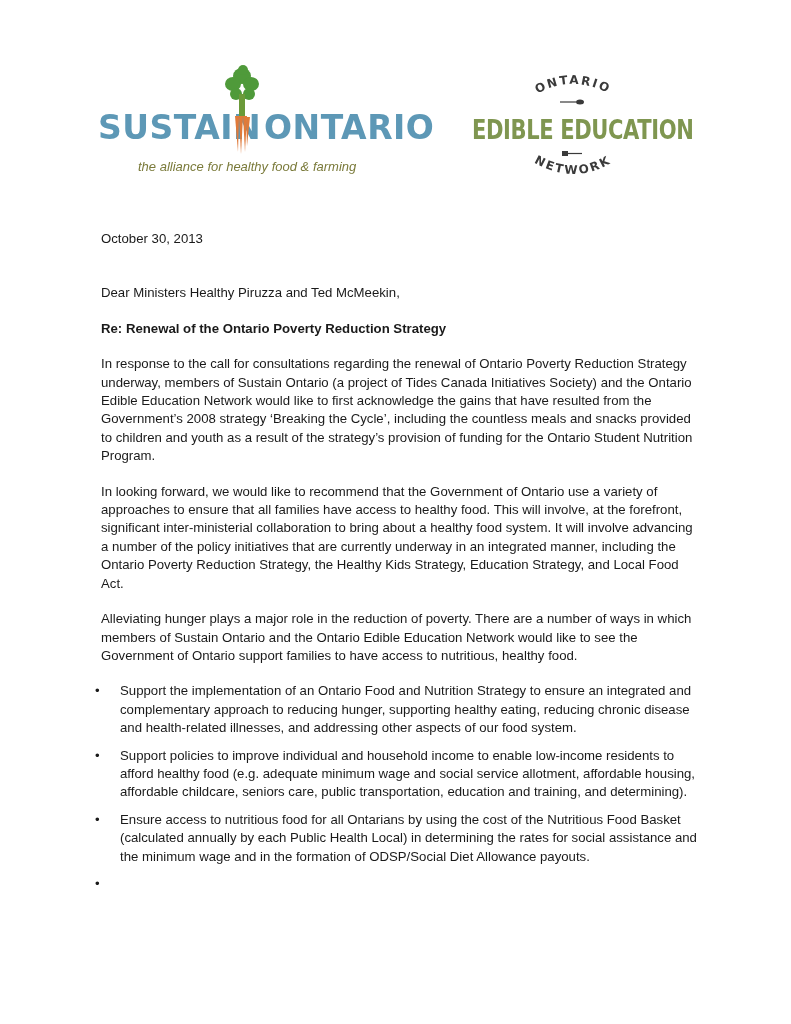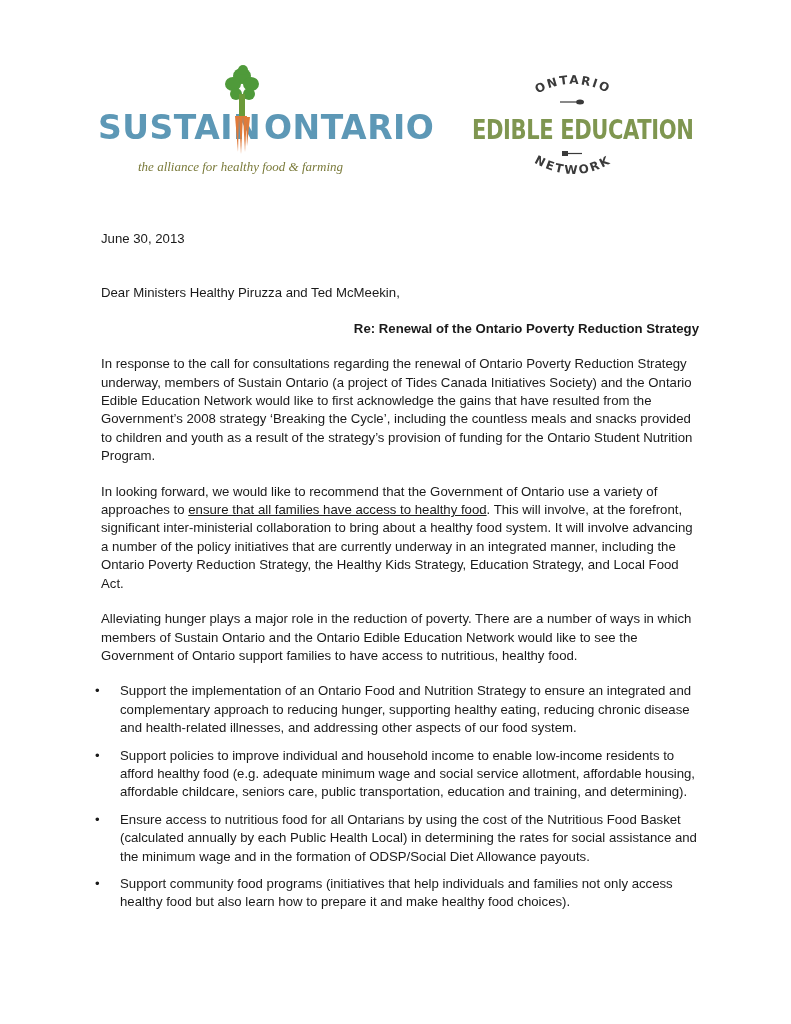--- a/index.html
+++ b/index.html
@@ -7,38 +7,38 @@
          font-family: "Liberation Sans", "DejaVu Sans", sans-serif; color: #1a1a1a; }
   .page { position: absolute; left: 0; top: 0; width: 791px; height: 1024px; }
 
   
   .logo-sustain { position: absolute; left: 98px; top: 64px; width: 310px; height: 118px; }
   .sustain-word { position: absolute; top: 44px; font-size: 33px; font-weight: bold; letter-spacing: 0.5px;
                   color: #5d98b6; font-family: "DejaVu Sans", sans-serif; }
   .sustain-left { left: 0; }
   .sustain-right { left: 166px; }
   .carrot { position: absolute; left: 124px; top: 0; width: 40px; height: 90px; }
-  .sustain-tag { position: absolute; left: 40px; top: 95px; font-family: Liberation Serif, serif; font-style: italic;
+  .sustain-tag { position: absolute; left: 40px; top: 95px; font-family: Liberation Sans, sans-serif; font-style: italic;
                  font-size: 13px; color: #7a7a3a; white-space: nowrap; }
 
   .logo-edible { position: absolute; left: 468px; top: 64px; width: 210px; height: 120px; }
   .edible-top { position: absolute; left: 0; width: 210px; top: 4px; height: 40px; }
   .edible-main { position: absolute; left: 4px; top: 50px; font-family: "DejaVu Sans", sans-serif; font-weight: bold;
                  font-size: 27px; color: #7f9650; letter-spacing: -0.5px; transform: scaleX(0.78); transform-origin: left center;
                  white-space: nowrap; }
   .edible-bottom { position: absolute; left: 0; width: 210px; top: 84px; height: 40px; }
 
   
   .letter { position: absolute; left: 101px; top: 230px; width: 598px; font-size: 13.2px; line-height: 18.4px; }
   .letter p { margin: 0; }
   .date { margin-bottom: 36px !important; }
   .salutation { margin-bottom: 17px !important; }
-  .re { font-weight: bold; margin-bottom: 17px !important; text-align: right; }
+  .re { font-weight: bold; margin-bottom: 17px !important; }
   .para { margin-bottom: 17px !important; }
-  .u { text-decoration: underline; }
+  .u { }
   .heading { font-weight: bold; text-decoration: underline; }
   ul.bullets { list-style: none; margin: 8px 0 0 0; padding: 0; }
   ul.bullets li { position: relative; padding-left: 19px; margin-bottom: 9px; }
   ul.bullets li .bullet { position: absolute; left: -6px; top: 0; }
 </style>
 </head>
 <body>
 
 <div class="page">
 
@@ -87,26 +87,26 @@
       <defs>
           <path id="arcBot" d="M62 12 Q105 40 148 12"></path>
         </defs>
       <text font-family="DejaVu Sans, sans-serif" font-size="12" font-weight="bold" fill="#3a3a3a" letter-spacing="2">
         <textPath href="#arcBot" startOffset="50%" text-anchor="middle" id="arcBotText">NETWORK</textPath>
       </text>
     </svg>
   </div>
 
   <div class="letter">
-    <p class="date">June 30, 2013</p>
+    <p class="date">October 30, 2013</p>
     <p class="salutation">Dear Ministers Healthy Piruzza and Ted McMeekin,</p>
     <p class="re">Re: Renewal of the Ontario Poverty Reduction Strategy</p>
     <p class="para">In response to the call for consultations regarding the renewal of Ontario Poverty Reduction Strategy underway, members of Sustain Ontario (a project of Tides Canada Initiatives Society) and the Ontario Edible Education Network would like to first acknowledge the gains that have resulted from the Government’s 2008 strategy ‘Breaking the Cycle’, including the countless meals and snacks provided to children and youth as a result of the strategy’s provision of funding for the Ontario Student Nutrition Program.</p>
     <p class="para"><span>In looking forward, we would like to recommend that the Government of Ontario use a variety of approaches to </span><span class="u">ensure that all families have access to healthy food</span><span>.  This will involve, at the forefront, significant inter-ministerial collaboration to bring about a healthy food system.  It will involve advancing a number of the policy initiatives that are currently underway in an integrated manner, including the Ontario Poverty Reduction Strategy, the Healthy Kids Strategy, Education Strategy, and Local Food Act.</span></p>
     <p class="para">Alleviating hunger plays a major role in the reduction of poverty.  There are a number of ways in which members of Sustain Ontario and the Ontario Edible Education Network would like to see the Government of Ontario support families to have access to nutritious, healthy food.</p>
     <ul class="bullets">
       <li><span class="bullet">•</span><span>Support the implementation of an Ontario Food and Nutrition Strategy to ensure an integrated and complementary approach to reducing hunger, supporting healthy eating, reducing chronic disease and health-related illnesses, and addressing other aspects of our food system.</span></li>
       <li><span class="bullet">•</span><span>Support policies to improve individual and household income to enable low-income residents to afford healthy food (e.g. adequate minimum wage and social service allotment, affordable housing, affordable childcare, seniors care, public transportation, education and training, and determining).</span></li>
       <li><span class="bullet">•</span><span>Ensure access to nutritious food for all Ontarians by using the cost of the Nutritious Food Basket (calculated annually by each Public Health Local) in determining the rates for social assistance and the minimum wage and in the formation of ODSP/Social Diet Allowance payouts.</span></li>
-      <li><span class="bullet">•</span><span>Support community food programs (initiatives that help individuals and families not only access healthy food but also learn how to prepare it and make healthy food choices).</span></li>
+      <li><span class="bullet">•</span></li>
     </ul>
   </div>
 </div>
 
 </body></html>

